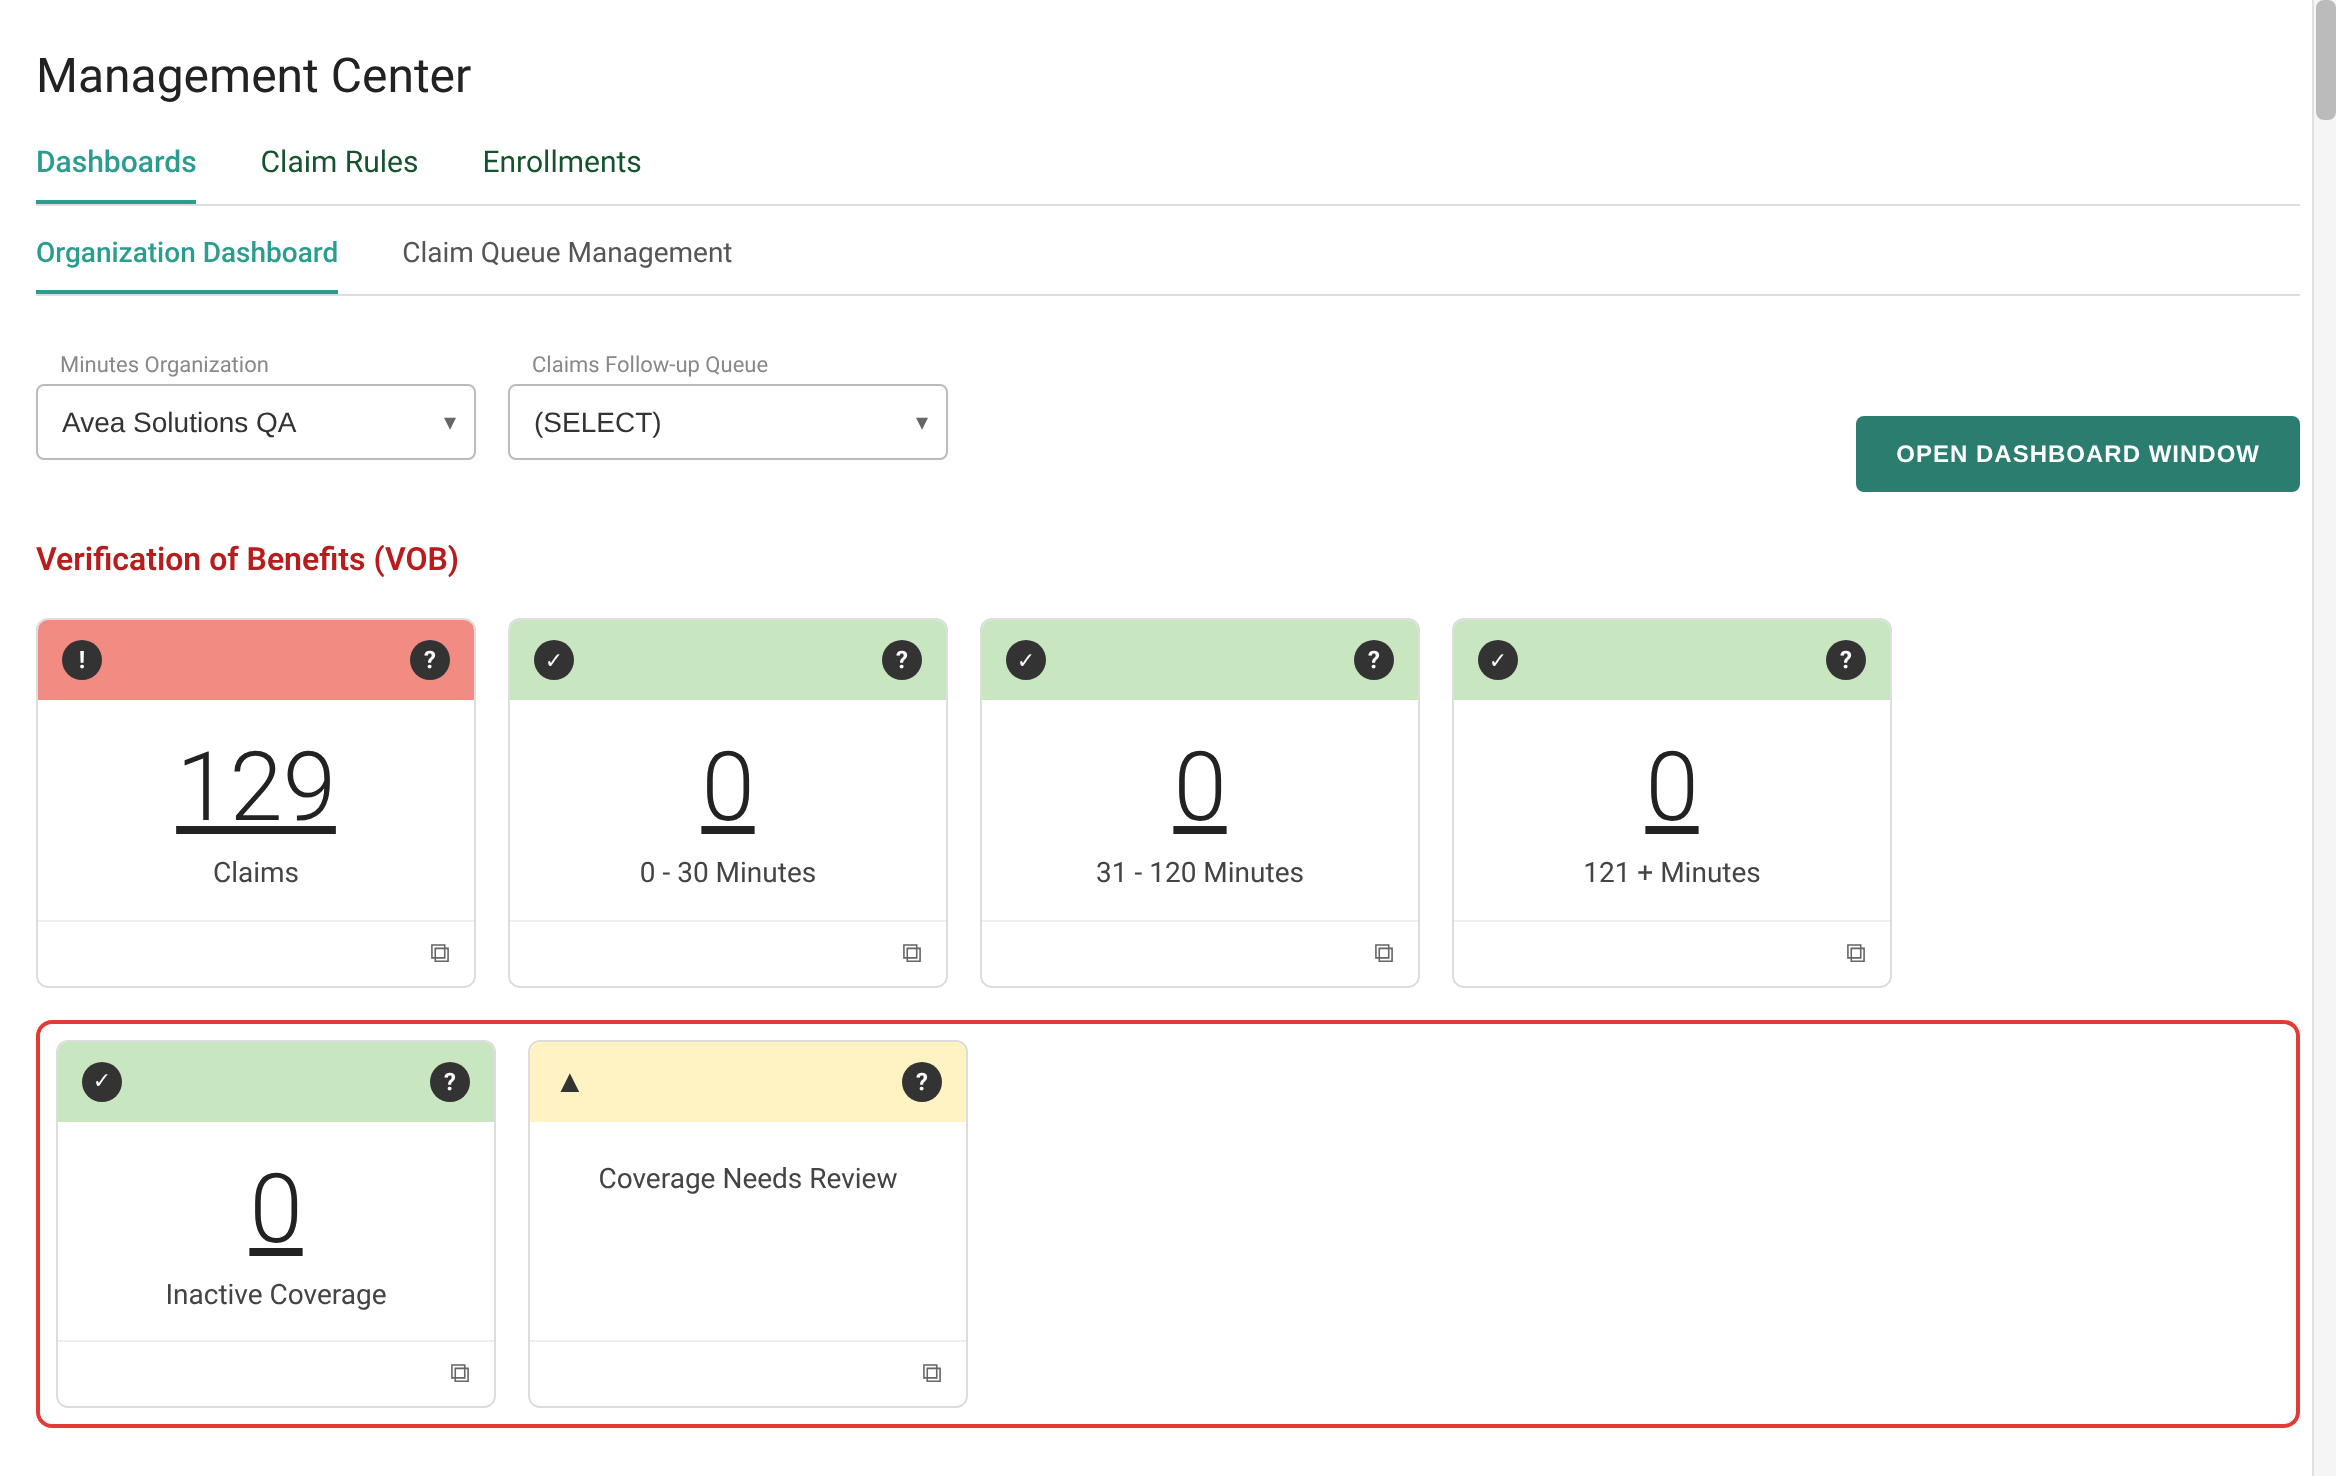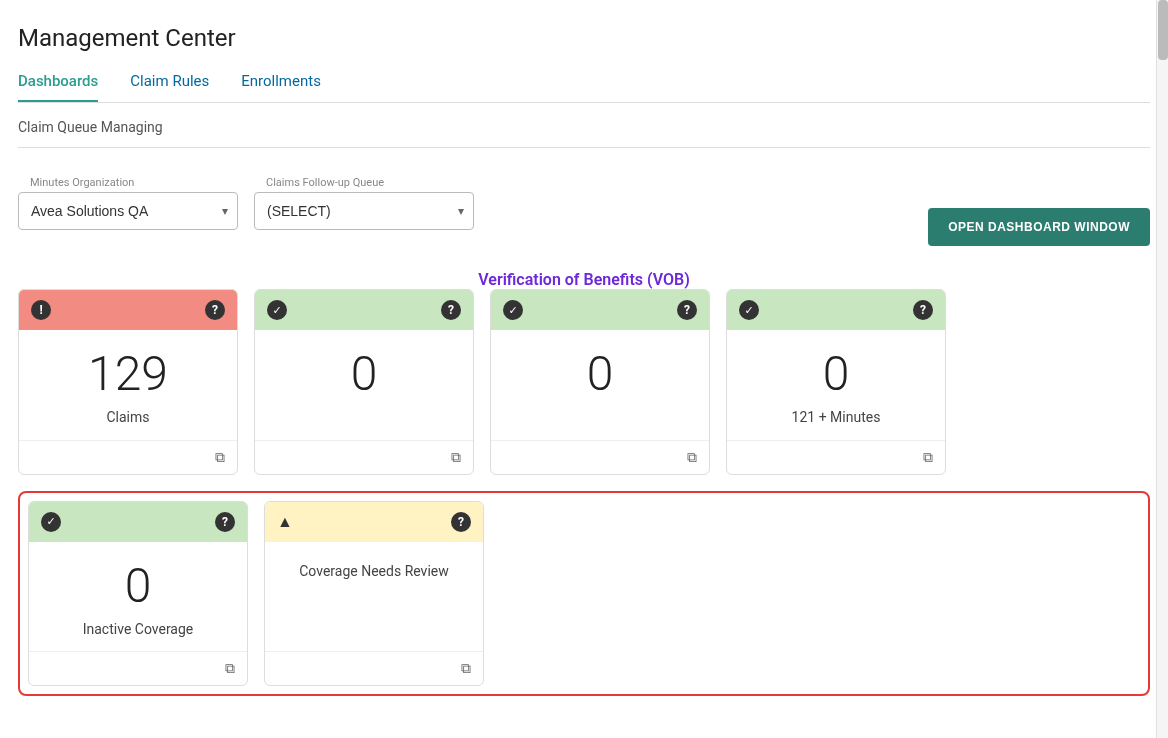--- a/index.html
+++ b/index.html
@@ -25,21 +25,21 @@
     .top-tabs {
       display: flex;
       gap: 32px;
       border-bottom: 1px solid #ddd;
       margin-bottom: 16px;
       margin-top: 20px;
     }
 
     .top-tab {
       font-size: 15px;
-      color: #0369a1;
+      color: #14532d;
       padding-bottom: 10px;
       cursor: pointer;
       border-bottom: 2px solid transparent;
       text-decoration: none;
     }
 
     .top-tab.active {
       color: #2a9d8f;
       border-bottom: 2px solid #2a9d8f;
       font-weight: 500;
@@ -129,23 +129,22 @@
       font-weight: 600;
       letter-spacing: 0.5px;
       cursor: pointer;
       text-transform: uppercase;
       margin-top: 40px;
     }
 
     .section-title {
       font-size: 16px;
       font-weight: 600;
-      color: #6d28d9;
-      margin-bottom: 0;
-      text-align: center;
+      color: #b91c1c;
+      margin-bottom: 20px;
     }
 
     .card {
       border: 1px solid #ddd;
       border-radius: 6px;
       overflow: hidden;
       width: 220px;
       background: #fff;
       display: flex;
       flex-direction: column;
@@ -175,20 +174,21 @@
       text-align: center;
       flex: 1;
     }
 
     .card-number {
       font-size: 48px;
       font-weight: 300;
       color: #222;
       line-height: 1;
       margin-bottom: 10px;
+      text-decoration: underline;
     }
 
     .card-label {
       font-size: 14px;
       color: #444;
       line-height: 1.4;
     }
 
     .card-footer {
       display: flex;
@@ -286,21 +286,22 @@
 
   <h1 class="app-title">Management Center</h1>
 
   <div class="top-tabs">
     <a class="top-tab active">Dashboards</a>
     <a class="top-tab">Claim Rules</a>
     <a class="top-tab">Enrollments</a>
   </div>
 
   <div class="sub-tabs">
-    <a class="sub-tab">Claim Queue Managing</a>
+    <a class="sub-tab active">Organization Dashboard</a>
+    <a class="sub-tab">Claim Queue Management</a>
   </div>
 
   <div class="filters-row">
 
     <div class="select-group">
       <span class="select-label">Minutes Organization</span>
       <div class="select-wrapper">
         <select class="select-control">
           <option>Avea Solutions QA</option>
         </select>
@@ -337,33 +338,35 @@
       </div>
     </div>
 
     <div class="card">
       <div class="card-header green">
         <span class="status-icon-check">✓</span>
         <span class="help-icon">?</span>
       </div>
       <div class="card-body">
         <div class="card-number">0</div>
+        <div class="card-label">0 - 30 Minutes</div>
       </div>
       <div class="card-footer">
         <span class="external-link-icon">⧉</span>
       </div>
     </div>
 
     <div class="card">
       <div class="card-header green">
         <span class="status-icon-check">✓</span>
         <span class="help-icon">?</span>
       </div>
       <div class="card-body">
         <div class="card-number">0</div>
+        <div class="card-label">31 - 120 Minutes</div>
       </div>
       <div class="card-footer">
         <span class="external-link-icon">⧉</span>
       </div>
     </div>
 
     <div class="card">
       <div class="card-header green">
         <span class="status-icon-check">✓</span>
         <span class="help-icon">?</span>

